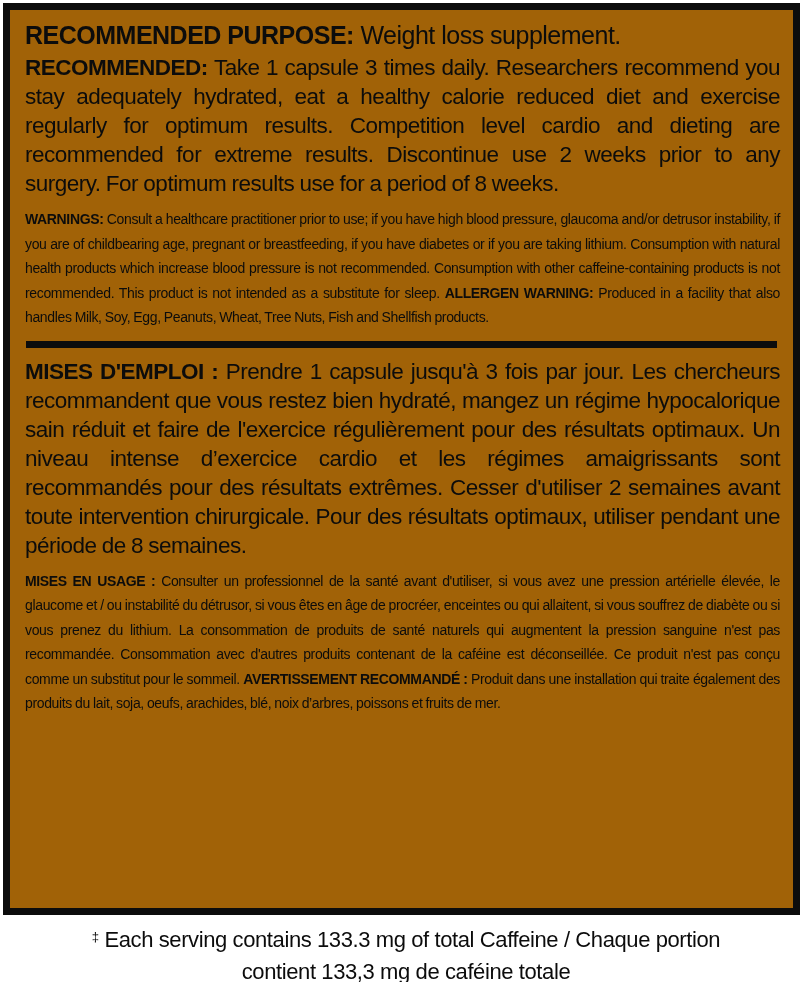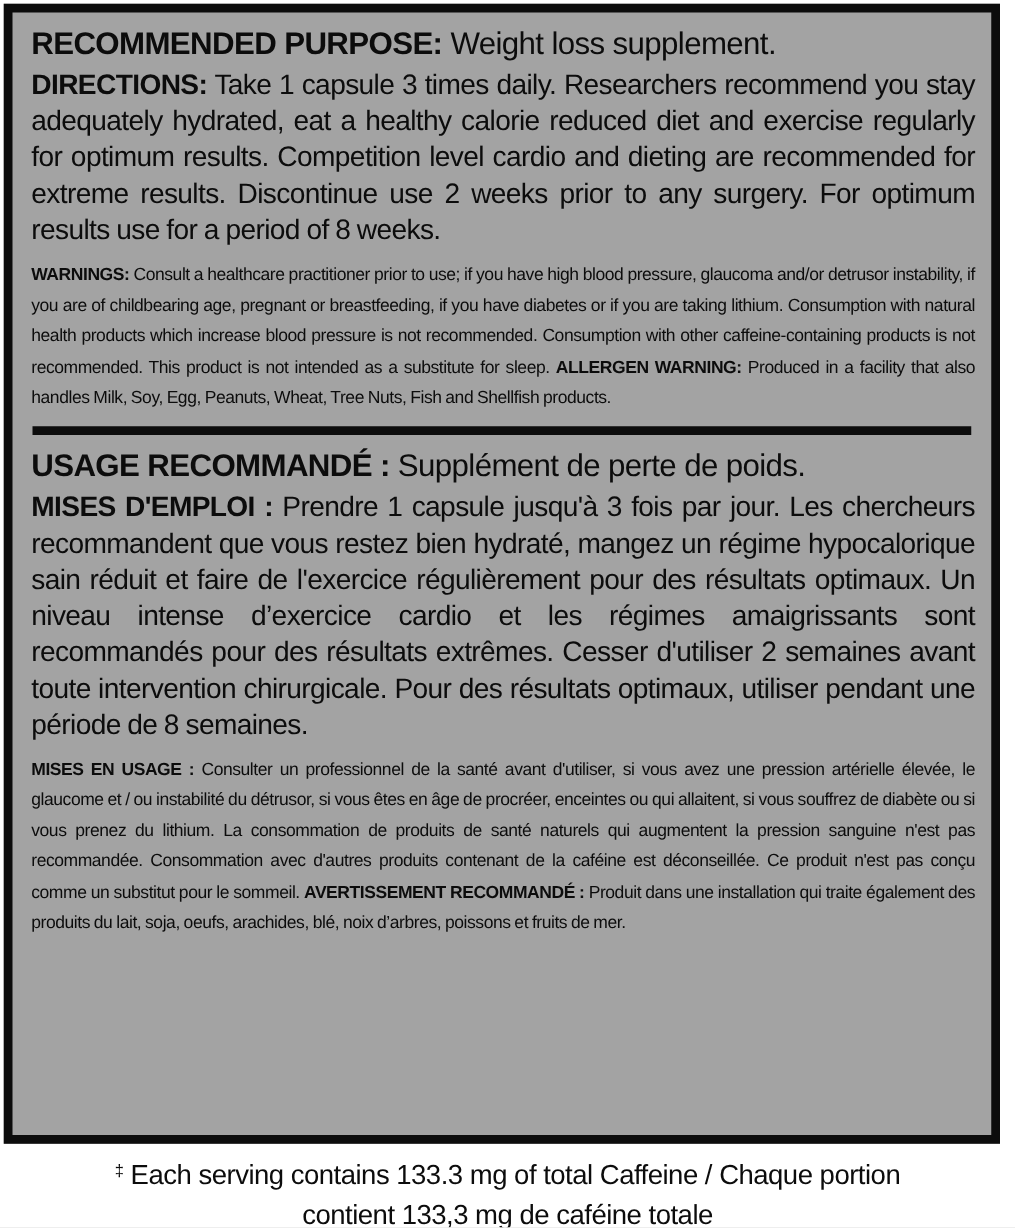--- a/index.html
+++ b/index.html
@@ -16,21 +16,21 @@
   .box {
     position: absolute;
     left: 3px;
     top: 3px;
     width: 797px;
     height: 912px;
     box-sizing: border-box;
     border: 7px solid #0c0c0c;
     padding: 7px 13px 8px 15px;
     overflow: hidden;
-    background: #a3a3a3;
+    background: #a16207;
   }
   .p { margin: 0; text-align: justify; }
   .p b { font-weight: 700; }
   .purpose {
     font-size: 25px;
     line-height: 33px;
     letter-spacing: -0.5px;
     margin: 2px 0 1px 0;
   }
   .big {
@@ -75,37 +75,33 @@
 <div class="page">
 
   <div class="box">
 
     <p class="p purpose">
       <b>RECOMMENDED PURPOSE:</b>
       <span>Weight loss supplement.</span>
     </p>
 
     <p class="p big">
-      <b>DIRECTIONS:</b>
+      <b>RECOMMENDED:</b>
       <span>Take 1 capsule 3 times daily. Researchers recommend you stay adequately hydrated, eat a healthy calorie reduced diet and exercise regularly for optimum results. Competition level cardio and dieting are recommended for extreme results. Discontinue use 2 weeks prior to any surgery. For optimum results use for a period of 8 weeks.</span>
     </p>
 
     <p class="p small">
       <b>WARNINGS:</b>
       <span>Consult a healthcare practitioner prior to use; if you have high blood pressure, glaucoma and/or detrusor instability, if you are of childbearing age, pregnant or breastfeeding, if you have diabetes or if you are taking lithium. Consumption with natural health products which increase blood pressure is not recommended. Consumption with other caffeine-containing products is not recommended. This product is not intended as a substitute for sleep.</span>
       <b>ALLERGEN WARNING:</b>
       <span>Produced in a facility that also handles Milk, Soy, Egg, Peanuts, Wheat, Tree Nuts, Fish and Shellfish products.</span>
     </p>
 
     <div class="divider"></div>
 
-    <p class="p purpose">
-      <b>USAGE RECOMMANDÉ :</b>
-      <span>Supplément de perte de poids.</span>
-    </p>
 
     <p class="p big">
       <b>MISES D'EMPLOI :</b>
       <span>Prendre 1 capsule jusqu'à 3 fois par jour. Les chercheurs recommandent que vous restez bien hydraté, mangez un régime hypocalorique sain réduit et faire de l'exercice régulièrement pour des résultats optimaux. Un niveau intense d’exercice cardio et les régimes amaigrissants sont recommandés pour des résultats extrêmes. Cesser d'utiliser 2 semaines avant toute intervention chirurgicale. Pour des résultats optimaux, utiliser pendant une période de 8 semaines.</span>
     </p>
 
     <p class="p small">
       <b>MISES EN USAGE :</b>
       <span>Consulter un professionnel de la santé avant d'utiliser, si vous avez une pression artérielle élevée, le glaucome et / ou instabilité du détrusor, si vous êtes en âge de procréer, enceintes ou qui allaitent, si vous souffrez de diabète ou si vous prenez du lithium. La consommation de produits de santé naturels qui augmentent la pression sanguine n'est pas recommandée. Consommation avec d'autres produits contenant de la caféine est déconseillée. Ce produit n'est pas conçu comme un substitut pour le sommeil.</span>
       <b>AVERTISSEMENT RECOMMANDÉ :</b>

